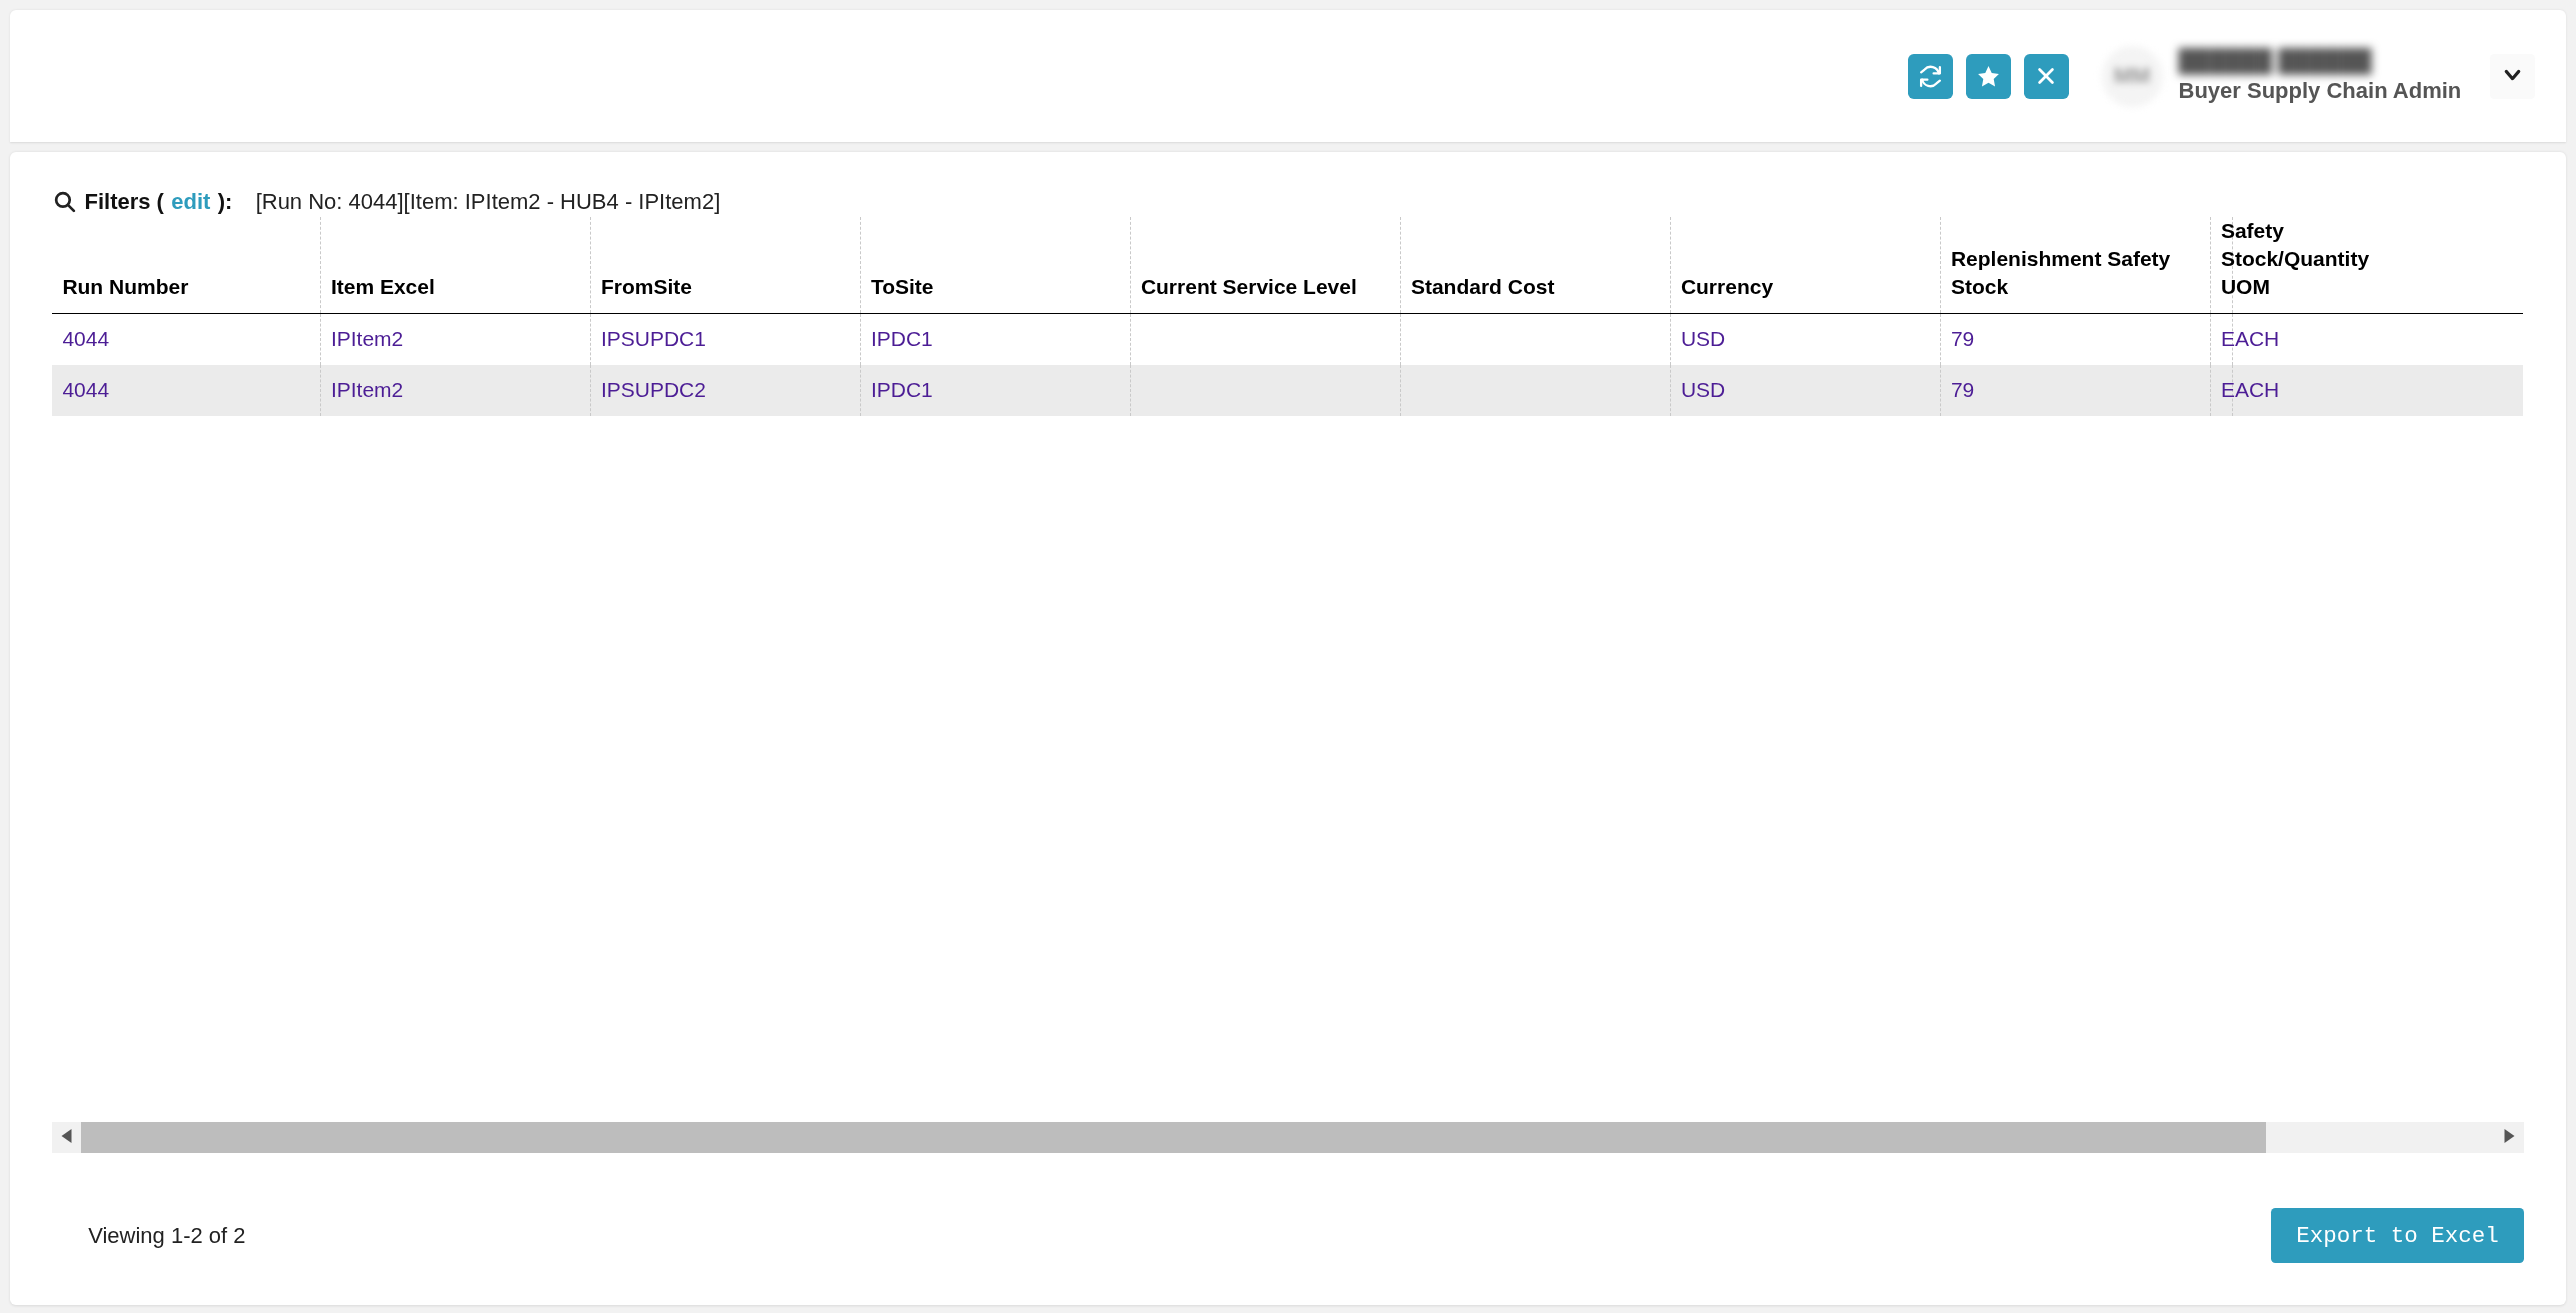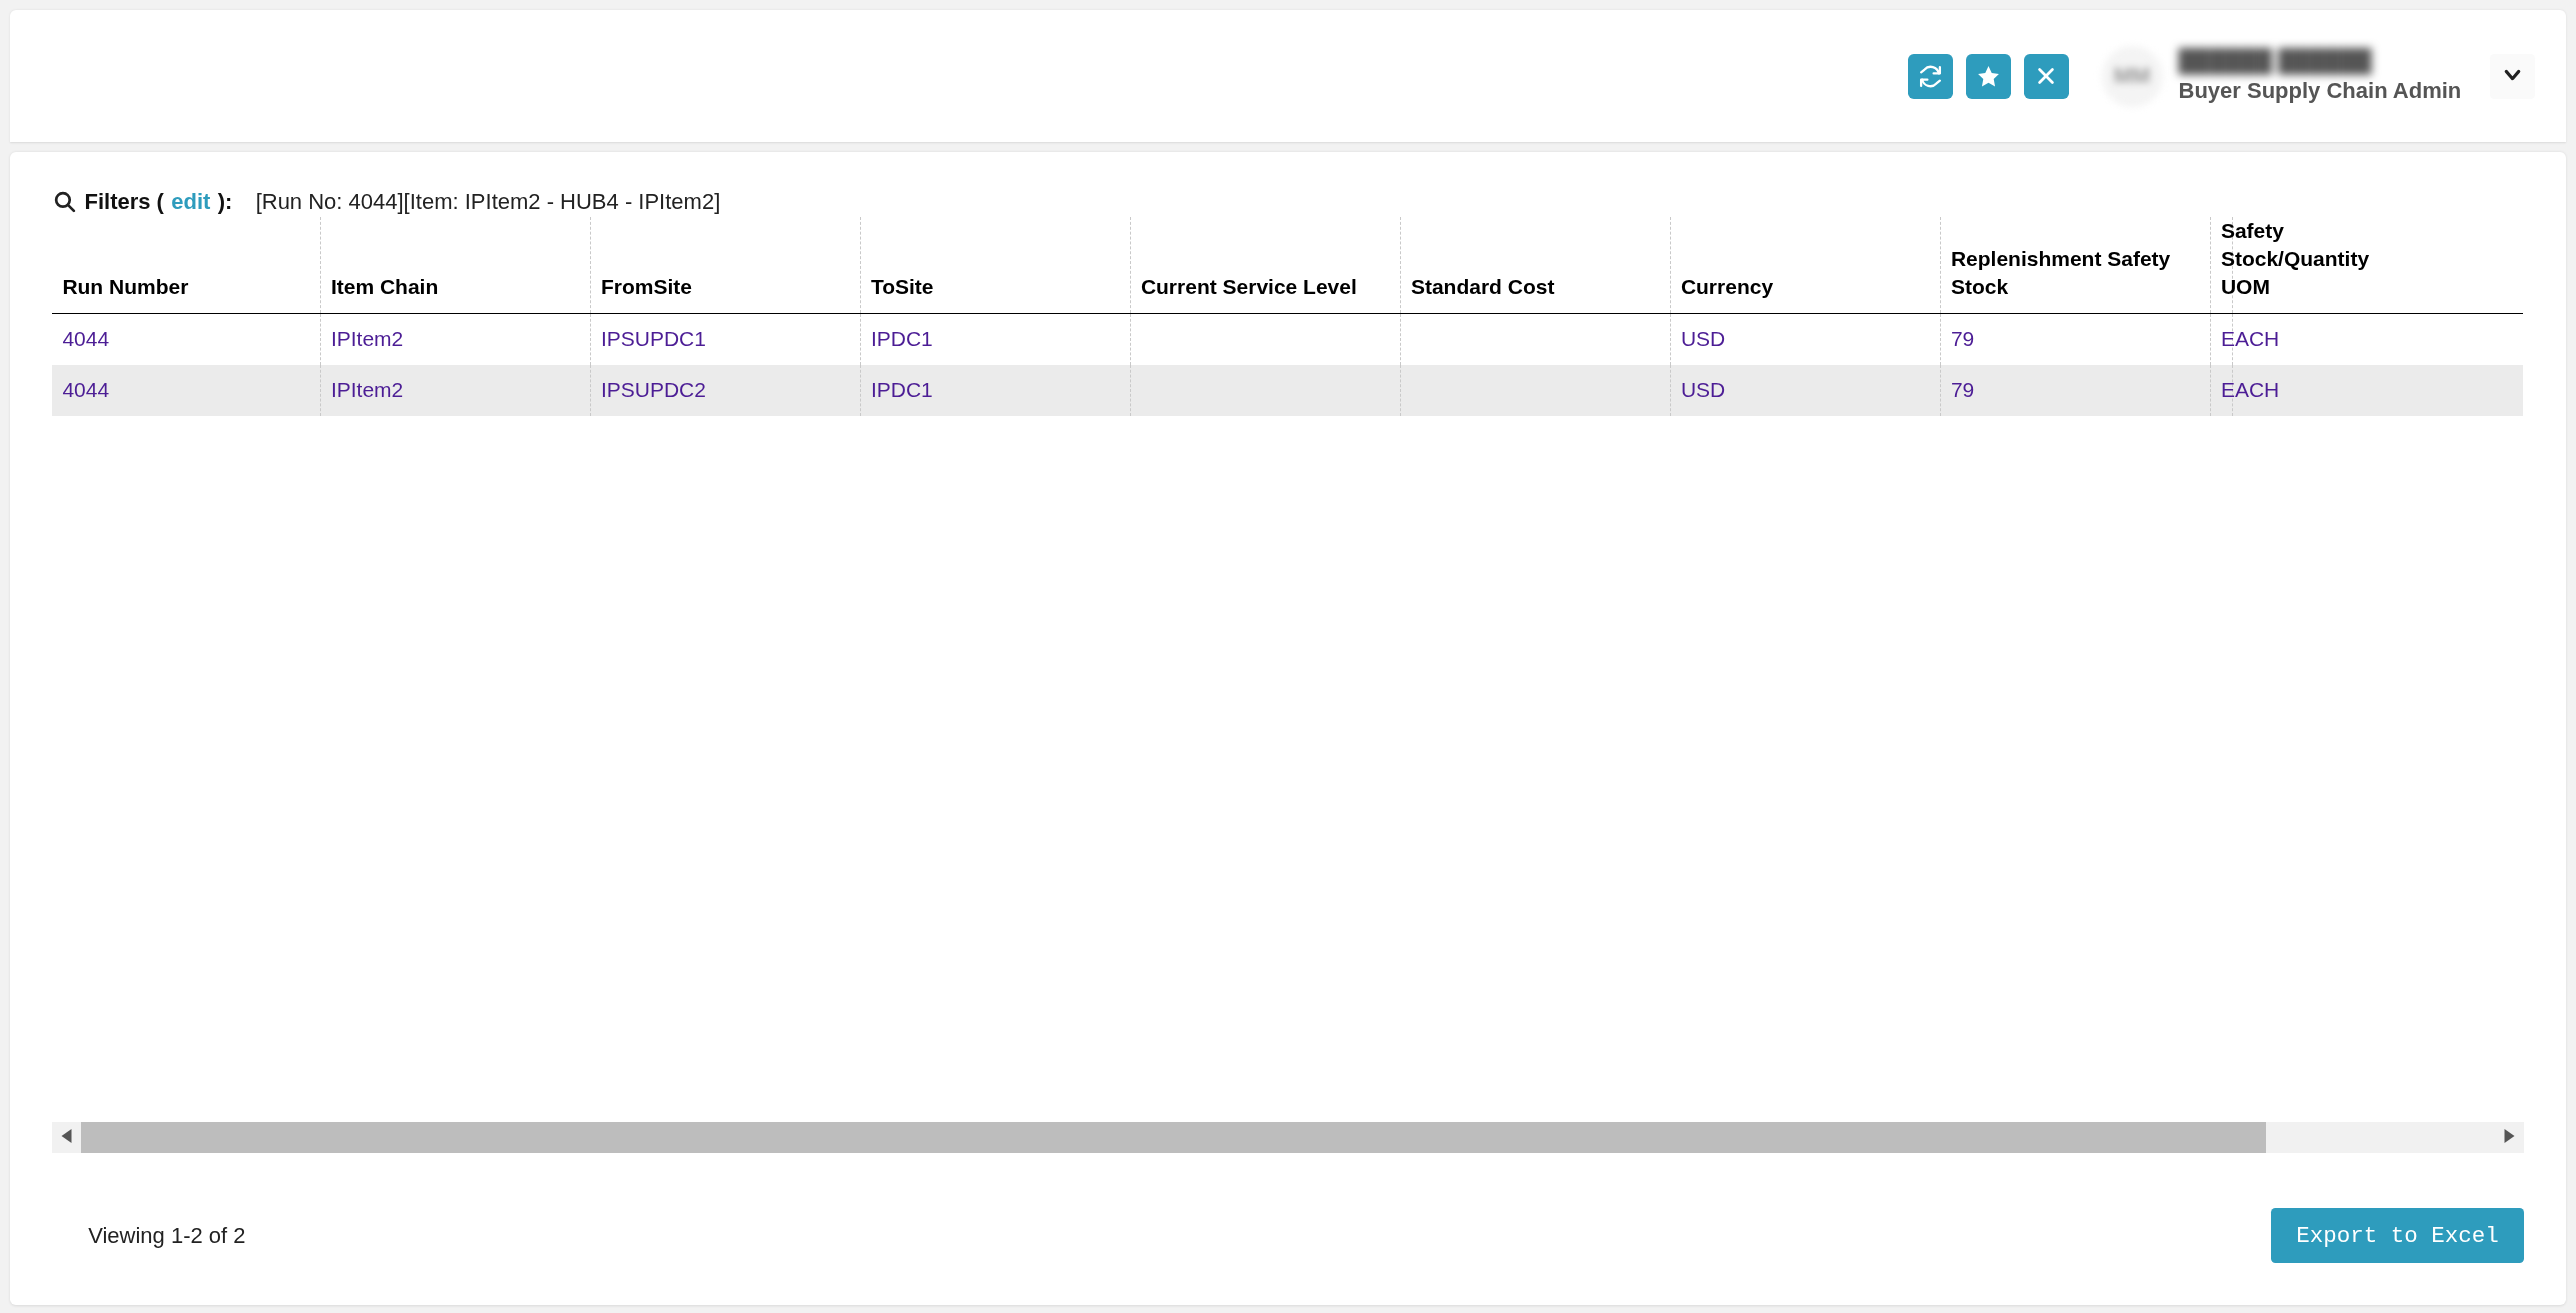--- a/index.html
+++ b/index.html
@@ -290,21 +290,21 @@
               <col class="col-csl">
             <col class="col-std">
               <col class="col-cur">
               <col class="col-rss">
               <col class="col-ssq">
               <col class="col-cut">
           </colgroup>
           <thead>
             <tr>
               <th>Run Number</th>
-              <th>Item Chain</th>
+              <th>Item Excel</th>
               <th>FromSite</th>
               <th>ToSite</th>
               <th>Current Service Level</th>
               <th>Standard Cost</th>
               <th>Currency</th>
               <th>Replenishment Safety Stock</th>
               <th class="last-col">Safety Stock/Quantity UOM</th>
               <th></th>
             </tr>
           </thead>

